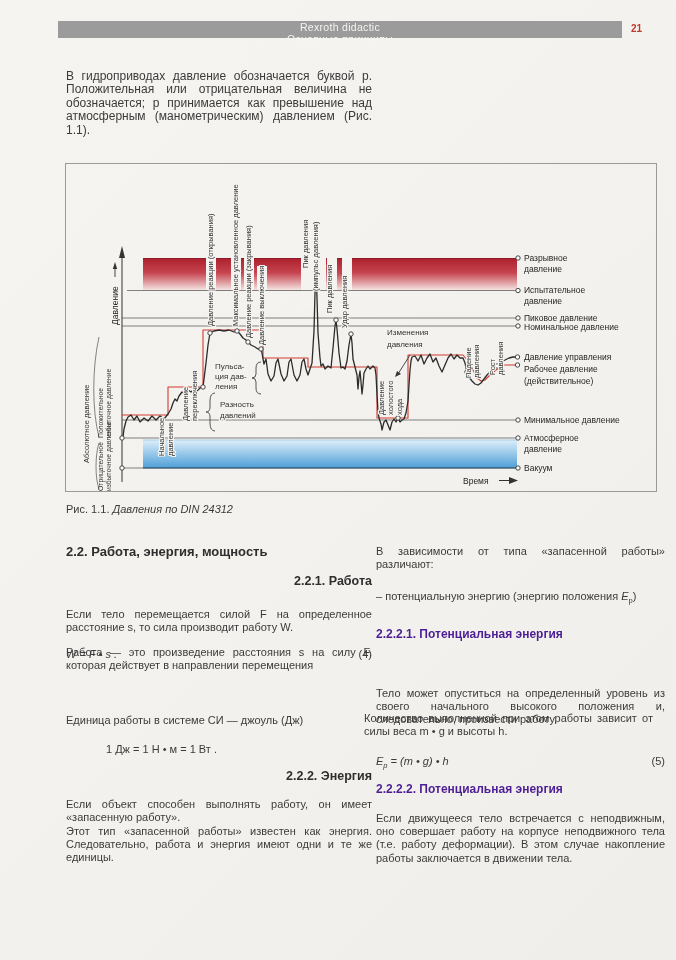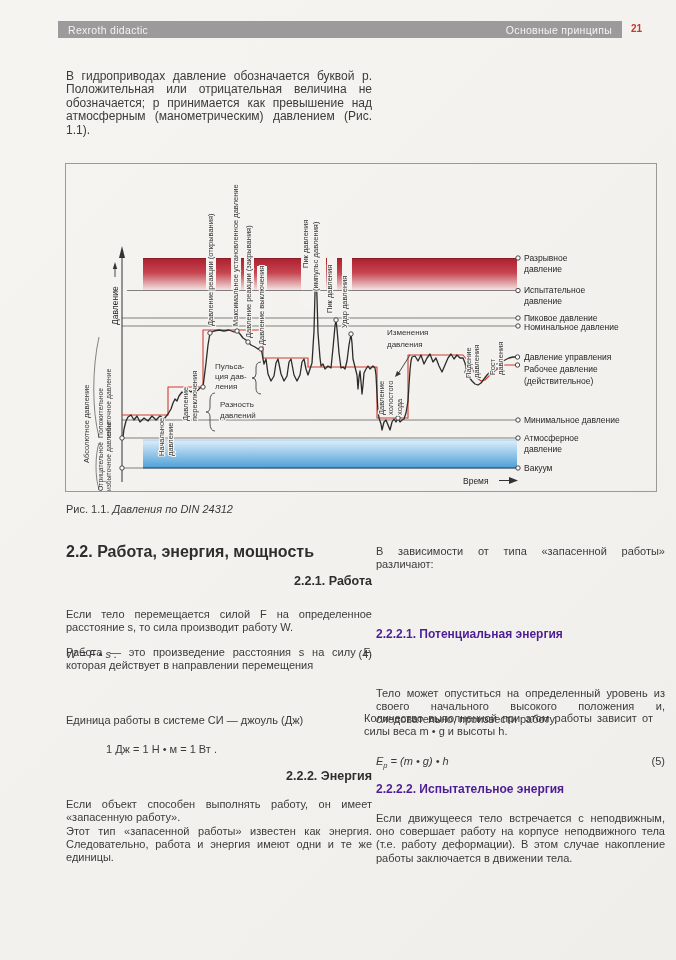--- a/index.html
+++ b/index.html
@@ -1,28 +1,28 @@
 <!DOCTYPE html>
 <html><head>
 <meta charset="utf-8">
 <style>
   html,body{margin:0;padding:0;}
   body{width:676px;height:960px;position:relative;background:#f3f2ef;
        font-family:"Liberation Sans", sans-serif;color:#3b3b3b;overflow:hidden;}
   .paper{position:absolute;inset:0;background:linear-gradient(135deg,#f5f4f1 0%,#f2f1ee 60%,#efeeea 100%);}
   .hdr{position:absolute;left:58px;top:21px;width:564px;height:17px;background:#9b9b9b;
        color:#f4f4f2;font-size:10.5px;display:flex;align-items:center;justify-content:space-between;
-       padding:0 10px;box-sizing:border-box;letter-spacing:.3px;}
+       padding:0 10px;box-sizing:border-box;letter-spacing:.3px;flex-direction:column;}
   .pagenum{position:absolute;left:631px;top:23px;font-size:10px;color:#c0392b;font-weight:bold;text-align:right;}
   .intro{position:absolute;left:66px;top:70px;width:306px;font-size:12px;line-height:13.4px;text-align:justify;}
   .figwrap{position:absolute;left:65px;top:163px;width:592px;height:329px;}
   .caption{position:absolute;left:66px;top:503px;font-size:11px;color:#3b3b3b;}
   .caption .ital{font-style:italic;}
   .col{position:absolute;font-size:11px;line-height:13.2px;text-align:justify;}
-  .h1{font-size:16px;font-weight:bold;color:#2e2e2e;text-align:left;}
+  .h1{font-size:13px;font-weight:bold;color:#2e2e2e;text-align:left;}
   .h2{font-size:12.5px;font-weight:bold;color:#2e2e2e;text-align:right;}
   .h3{font-size:12px;font-weight:bold;color:#4c1d95;text-align:left;}
   .frow{display:flex;justify-content:space-between;}
   .formula{font-style:italic;}
   .var{font-style:italic;}
   sub{font-size:7.5px;}
   .indent{padding-left:40px;text-align:left;}
   .bullets div{text-align:left;}
   
   svg text{font-family:"Liberation Sans", sans-serif;fill:#333;}
@@ -232,22 +232,23 @@
   <span>(4)</span>
 </div>
 <div class="col" style="left:66px;top:714px;width:306px;text-align:left;">Единица работы в системе СИ — джоуль (Дж)</div>
 <div class="col indent" style="left:66px;top:743px;width:306px;">1 Дж = 1 Н • м = 1 Вт .</div>
 <div class="col h2" style="left:66px;top:770px;width:306px;">2.2.2. Энергия</div>
 <div class="col" style="left:66px;top:798px;width:306px;">Если объект способен выполнять работу, он имеет «запасенную работу».</div>
 <div class="col" style="left:66px;top:825px;width:306px;">Этот тип «запасенной работы» известен как энергия. Следовательно, работа и энергия имеют одни и те же единицы.</div>
 
 <div class="col" style="left:376px;top:545px;width:289px;">В зависимости от типа «запасенной работы» различают:</div>
 <div class="col bullets" style="left:376px;top:590px;width:289px;">
+  <div><span>– потенциальную энергию (энергию положения </span><span class="var">E</span><sub>р</sub><span>)</span></div>
 </div>
 <div class="col h3" style="left:376px;top:628px;width:289px;">2.2.2.1. Потенциальная энергия</div>
 <div class="col" style="left:376px;top:687px;width:289px;">Тело может опуститься на определенный уровень из своего начального высокого положения и, следовательно, произвести работу.</div>
 <div class="col" style="left:364px;top:712px;width:289px;">Количество выполненной при этом работы зависит от силы веса m • g  и высоты h.</div>
 <div class="col frow" style="left:376px;top:755px;width:289px;gap:48px;">
   <span class="formula"><span class="var">E</span><sub>р</sub><span> = (m • g) • h</span></span>
   <span>(5)</span>
 </div>
-<div class="col h3" style="left:376px;top:783px;width:289px;">2.2.2.2. Испытательное энергия</div>
+<div class="col h3" style="left:376px;top:783px;width:289px;">2.2.2.2. Потенциальная энергия</div>
 <div class="col" style="left:376px;top:812px;width:289px;">Если движущееся тело встречается с неподвижным, оно совершает работу на корпусе неподвижного тела (т.е. работу деформации). В этом случае накопление работы заключается в движении тела.</div>
 
 </body></html>

